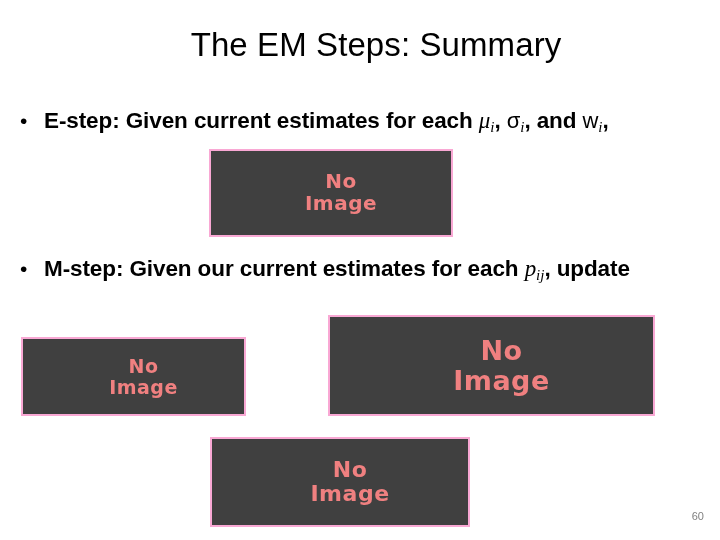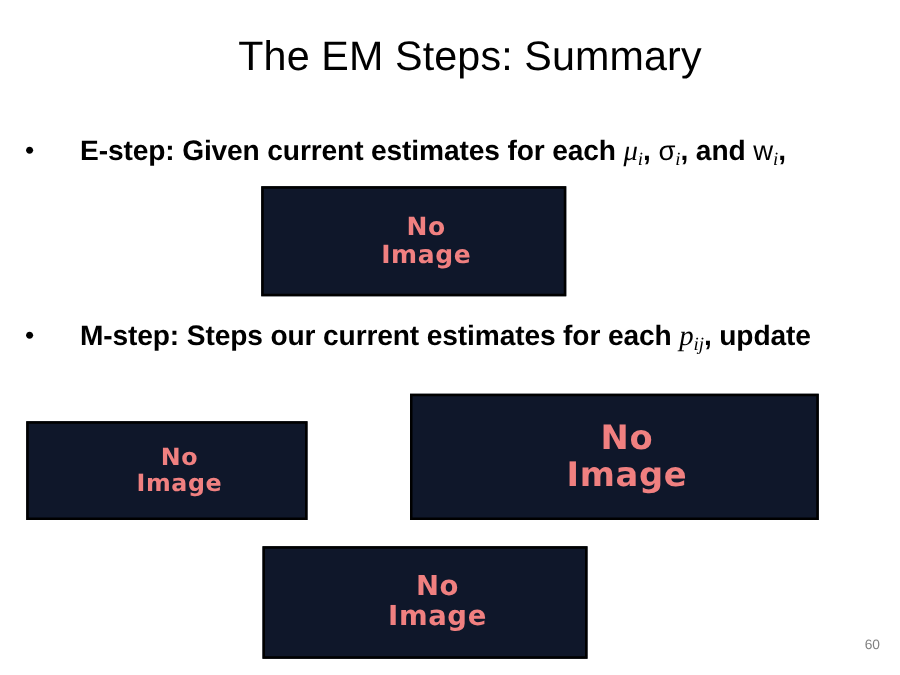--- a/index.html
+++ b/index.html
@@ -60,21 +60,20 @@
     padding-left: 6px;
     box-sizing: border-box;
   }
   .bullet-text {
     flex: 1 1 auto;
     font-size: 22.5px;
     line-height: 34px;
     color: #000000;
     font-weight: 600;
     letter-spacing: -0.1px;
-    margin-left: 20px;
   }
   .bullet-text .plain { font-weight: 600; }
   .bullet-line2 {
     padding-left: 30px;
     font-size: 22.5px;
     line-height: 34px;
     font-weight: 600;
     letter-spacing: -0.1px;
   }
 
@@ -96,22 +95,22 @@
     font-style: italic;
     font-weight: 400;
     font-size: 15px;
     vertical-align: -0.28em;
     letter-spacing: 0;
   }
 
   
   .noimg {
     position: absolute;
-    background: #0f172a;
-    border: 2px solid #000000;
+    background: #404040;
+    border: 2px solid #f9a8d4;
     box-sizing: border-box;
     display: flex;
     align-items: center;
     justify-content: center;
     padding-left: 20px;
   }
   .noimg-label {
     color: #f08080;
     font-family: "DejaVu Sans", sans-serif;
     font-weight: bold;
@@ -158,21 +157,21 @@
       <div class="bullet-text">
         <span class="plain">E-step: Given current estimates for each </span><span class="mvar">μ</span><span class="msub">i</span><span class="plain">, </span><span class="mvar-up">σ</span><span class="msub">i</span><span class="plain">, and </span><span class="mvar-up">w</span><span class="msub">i</span><span class="plain">,</span>
       </div>
     </div>
   </div>
 
   <div class="body-block" id="bullet-mstep">
     <div class="bullet-row">
       <div class="bullet-marker">•</div>
       <div class="bullet-text">
-        <span class="plain">M-step: Steps our current estimates for each </span><span class="mvar">p</span><span class="msub">ij</span><span class="plain">, update</span>
+        <span class="plain">M-step: Given our current estimates for each </span><span class="mvar">p</span><span class="msub">ij</span><span class="plain">, update</span>
       </div>
     </div>
   </div>
 
   <div class="noimg" id="noimg-estep">
     <div class="noimg-label">No
 Image</div>
   </div>
 
   <div class="noimg" id="noimg-mstep-left">

